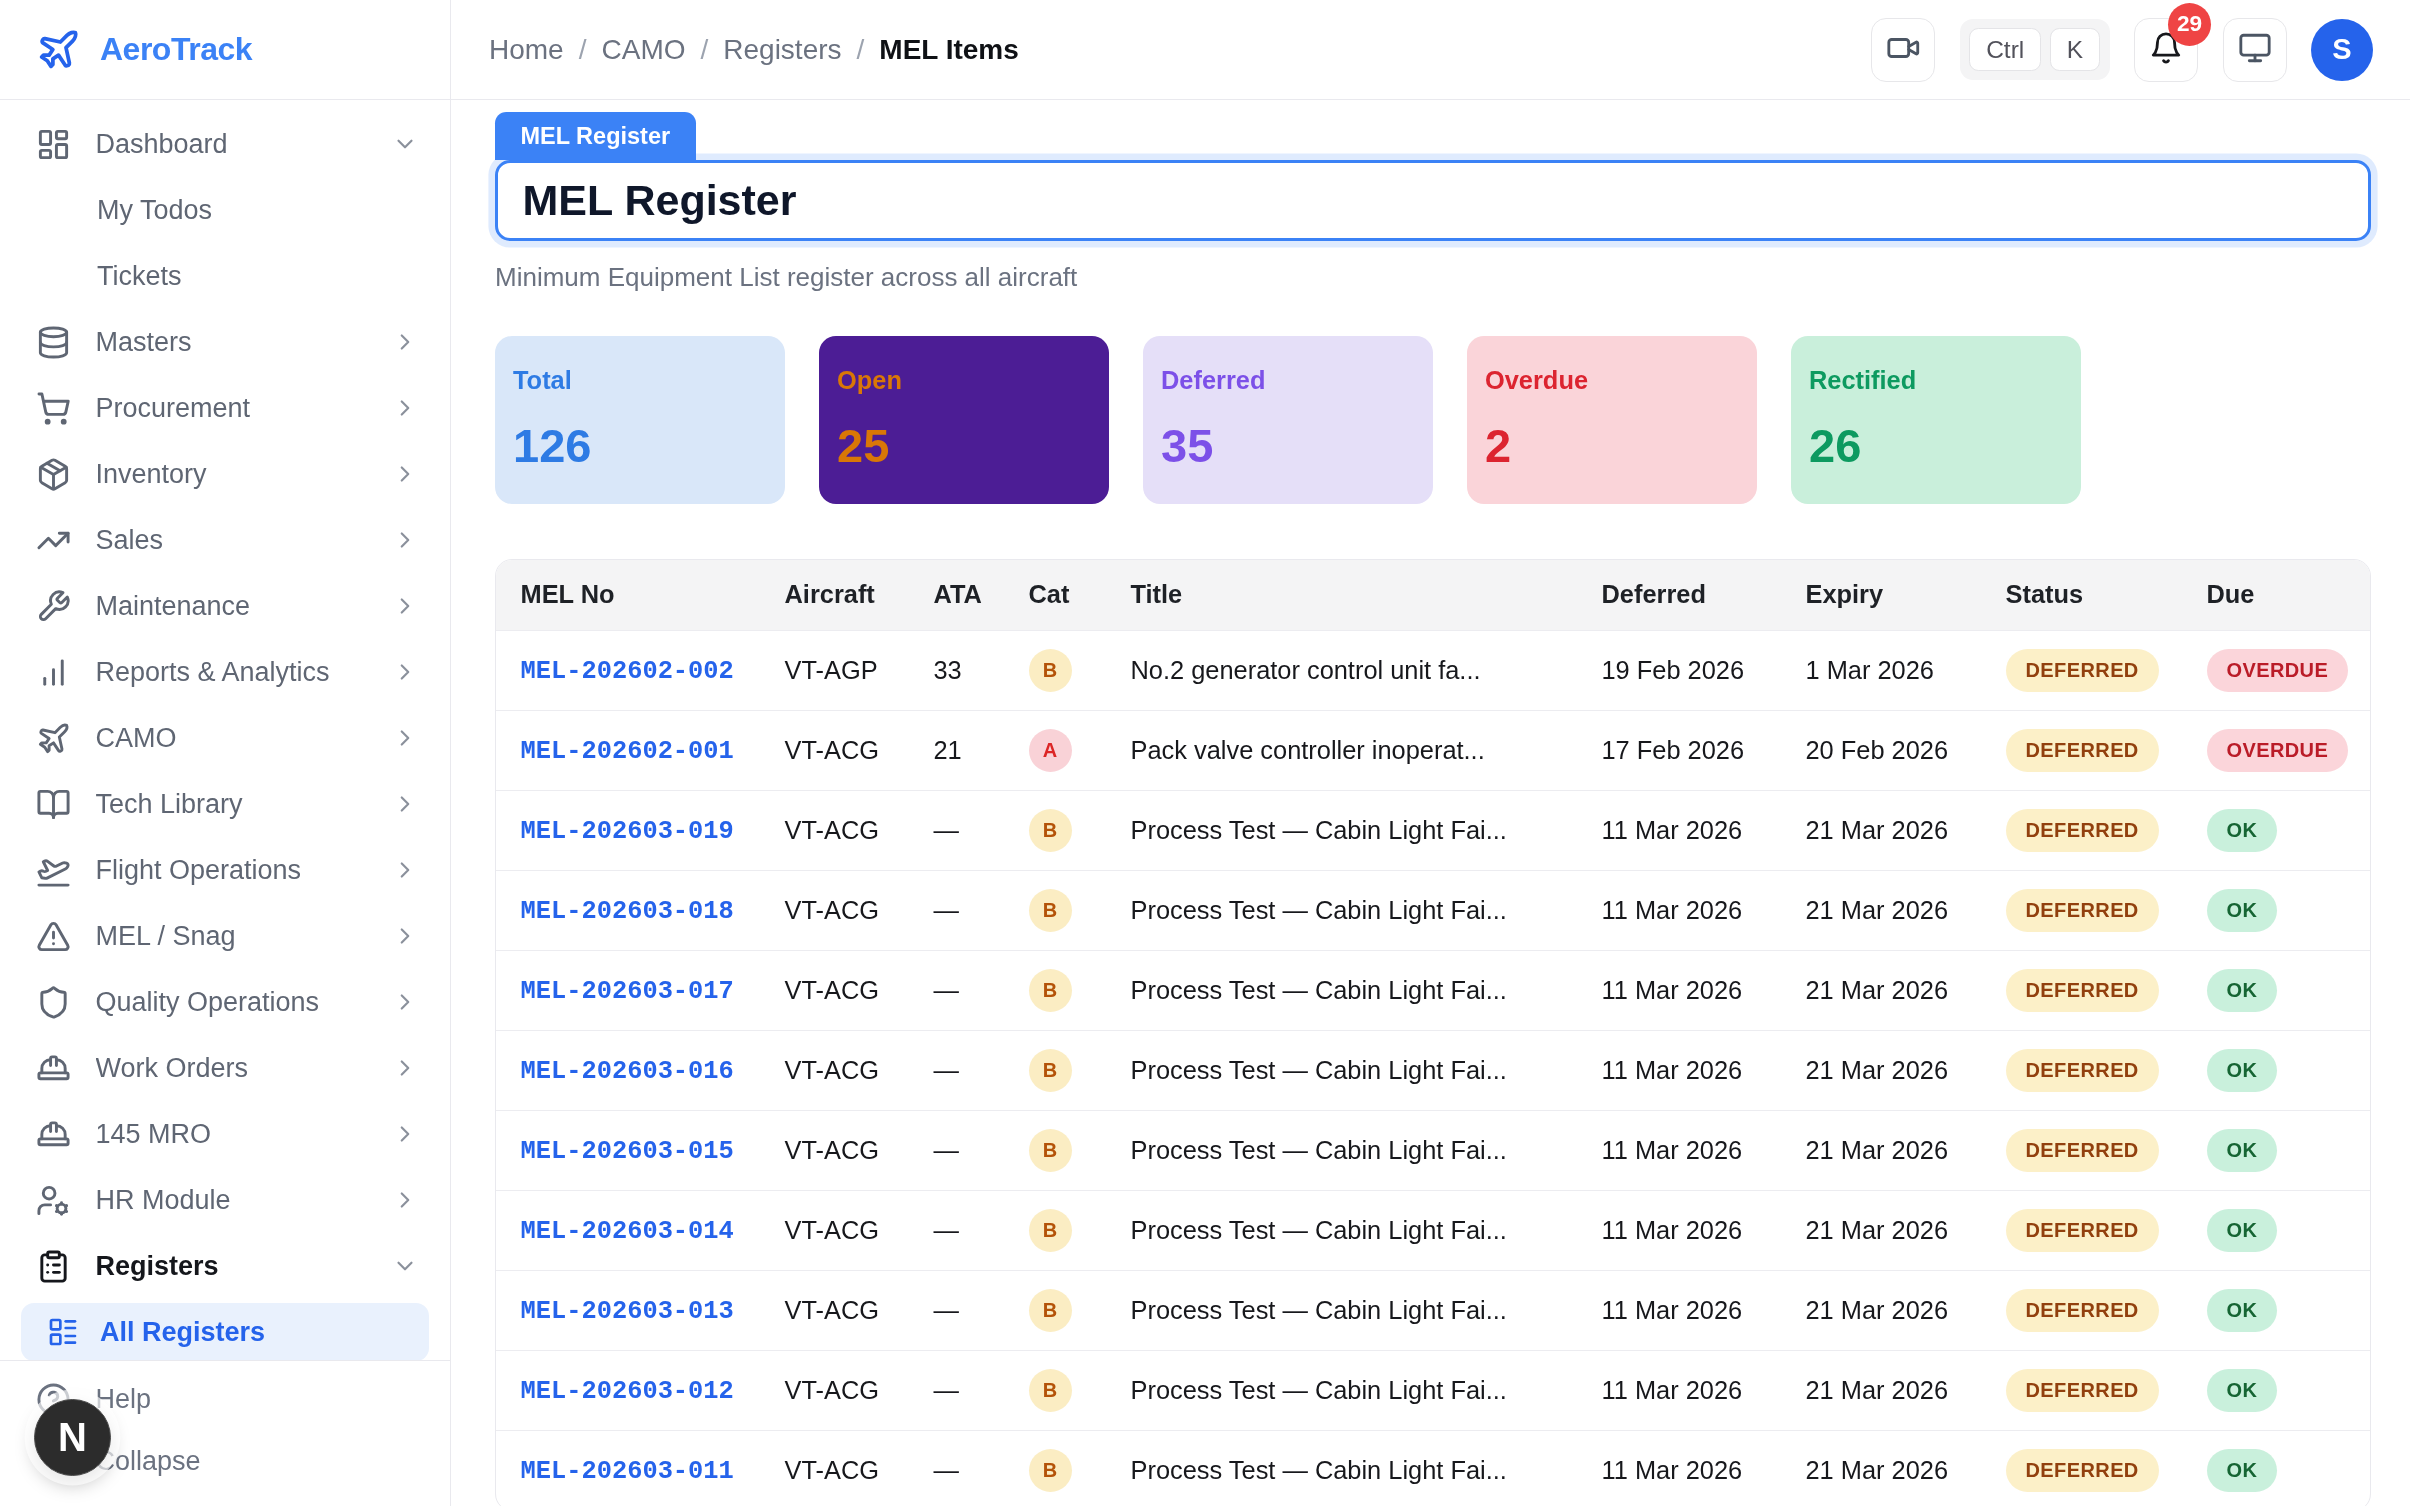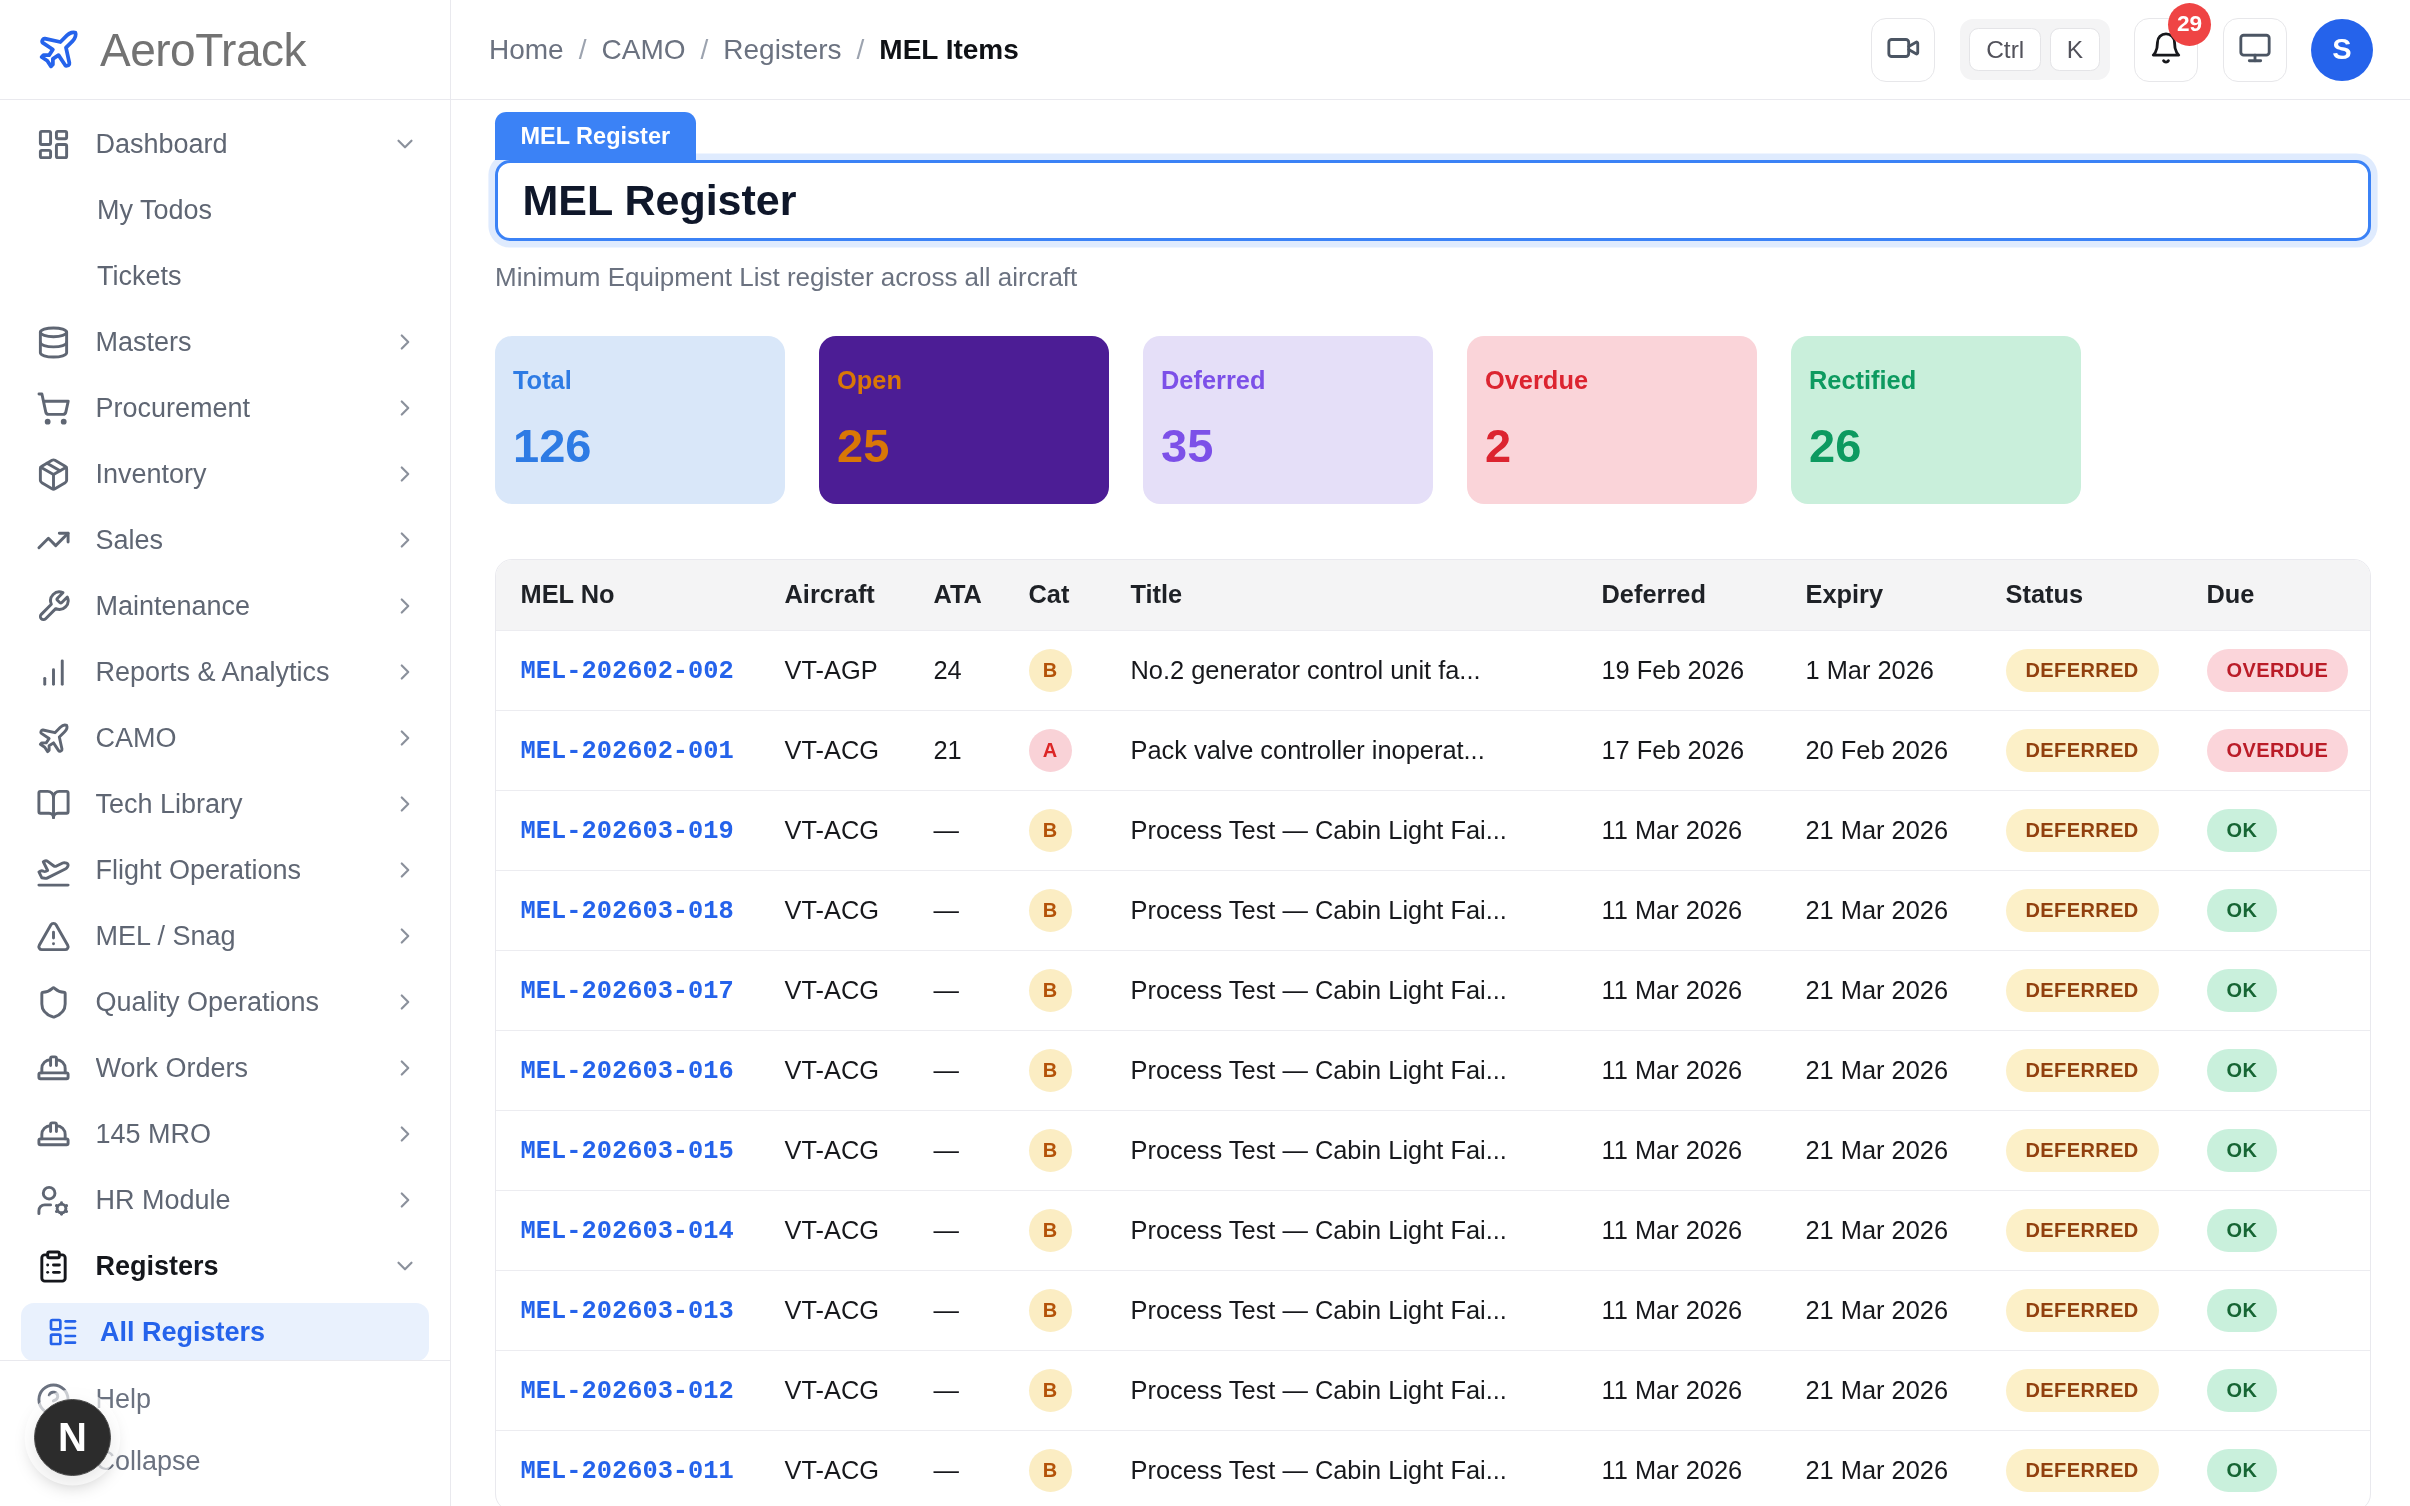--- a/index.html
+++ b/index.html
@@ -4,21 +4,21 @@
 <style>
   html,body{margin:0;padding:0;width:2411px;height:1507px;overflow:hidden;background:#fff;
     font-family:"Liberation Sans",sans-serif;color:#18181b;-webkit-font-smoothing:antialiased}
   .app{display:flex;width:2411px;height:1507px}
 
   
   .sidebar{width:450px;min-width:450px;border-right:1.9px solid #e9e9ee;display:flex;flex-direction:column;position:relative;background:#fff}
   .logo-row{height:99px;min-height:99px;display:flex;align-items:center;gap:19px;padding-left:36px;border-bottom:1.9px solid #e9e9ee}
   .logo-row .icon svg{width:45px;height:45px}
   .logo-icon{color:#2563eb;display:flex}
-  .logo-text{font-size:46px;font-weight:400;color:#737373;letter-spacing:-0.5px}
+  .logo-text{font-size:32px;font-weight:700;color:#3b82f6;letter-spacing:-0.5px}
   .nav{flex:1;overflow:hidden;padding-top:11.3px}
   .nav-item{height:66px;display:flex;align-items:center;gap:24.5px;padding:0 32px 0 36px;color:#5f6673;font-size:27px;cursor:pointer;white-space:nowrap}
   .nav-item .icon{width:35px;height:35px;flex:none;display:flex}
   .nav-item .icon svg{width:35px;height:35px}
   .nav-label{flex:1;overflow:hidden;text-overflow:ellipsis}
   .nav-item.child{padding-left:97px}
   .nav-item.dark{color:#15171c;font-weight:600}
   .chev{width:26px;height:26px;display:flex;color:#8b919c;flex:none}
   .chev svg{width:26px;height:26px}
   .nav-subitem{height:58px;margin:3.8px 21px 0;display:flex;align-items:center;gap:21px;padding:0 26px;background:#e9f1fd;border-radius:13px;color:#2563eb;font-size:27px;font-weight:600;cursor:pointer;white-space:nowrap}
@@ -471,21 +471,21 @@
                 <th>Deferred</th>
                 <th>Expiry</th>
                 <th>Status</th>
                 <th>Due</th>
               </tr>
             </thead>
           <tbody>
               <tr>
                 <td class="c-mel"><a href="#">MEL-202602-002</a></td>
                 <td>VT-AGP</td>
-                <td>24</td>
+                <td>33</td>
                 <td><span class="cat cat-B">B</span></td>
                 <td>No.2 generator control unit fa...</td>
                 <td>19 Feb 2026</td>
                 <td>1 Mar 2026</td>
                 <td><span class="pill pill-deferred">DEFERRED</span></td>
                 <td><span class="pill pill-overdue">OVERDUE</span></td>
               </tr>
               <tr>
                 <td class="c-mel"><a href="#">MEL-202602-001</a></td>
                 <td>VT-ACG</td>

